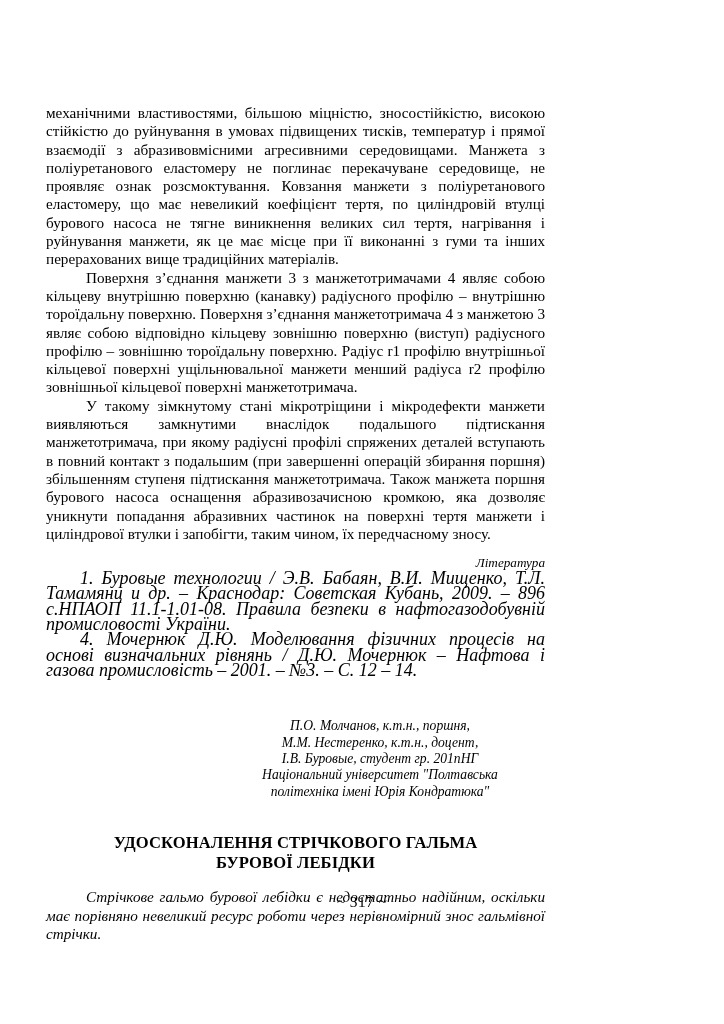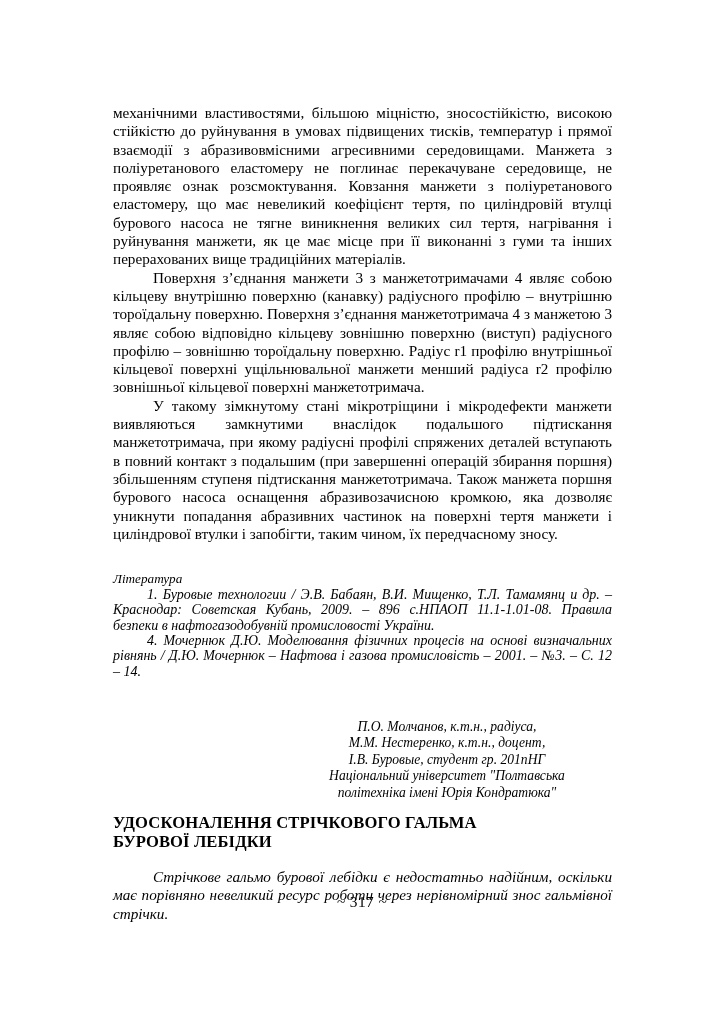--- a/index.html
+++ b/index.html
@@ -14,69 +14,69 @@
     overflow: hidden;
     font-family: "Liberation Serif", "DejaVu Serif", serif;
     color: #000000;
     -webkit-font-smoothing: antialiased;
   }
   .page {
     position: relative;
     width: 724px;
     height: 1024px;
     box-sizing: border-box;
-    padding: 104px 112px 0 113px;
+    padding: 104px 112px 0 46px;
   }
   .content {
     width: 499px;
   }
   p {
     margin: 0;
     text-align: justify;
     text-justify: inter-word;
     font-size: 15.2px;
     line-height: 18.3px;
   }
   p.body-par {
     text-indent: 40px;
   }
   p.body-par-cont {
     text-indent: 0;
   }
   .refs-heading {
-    text-align: left;
+    text-align: right;
     font-style: italic;
     font-size: 13.2px;
     line-height: 16px;
-    margin-top: 28px;
+    margin-top: 12px;
   }
   .ref-item {
     font-style: italic;
-    font-size: 14px;
+    font-size: 18px;
     line-height: 15.3px;
     text-align: justify;
     text-indent: 34px;
     margin: 0;
   }
   .author-block {
     margin-top: 40px;
     text-align: center;
     font-style: italic;
     font-size: 13.6px;
     line-height: 16.4px;
     width: 330px;
     margin-left: 169px;
   }
   .author-line {
     display: block;
     white-space: nowrap;
   }
   .article-title {
-    margin-top: 12px;
-    text-align: left;
+    margin-top: 33px;
+    text-align: center;
     font-weight: bold;
     font-size: 16.6px;
     line-height: 19.5px;
     letter-spacing: 0.1px;
   }
   .title-line {
     display: block;
   }
   .abstract {
     margin-top: 16px;
@@ -105,21 +105,21 @@
     <p class="body-par">У такому зімкнутому стані мікротріщини і мікродефекти манжети виявляються замкнутими внаслідок подальшого підтискання манжетотримача, при якому радіусні профілі спряжених деталей вступають в повний контакт з подальшим (при завершенні операцій збирання поршня) збільшенням ступеня підтискання манжетотримача. Також манжета поршня бурового насоса оснащення абразивозачисною кромкою, яка дозволяє уникнути попадання абразивних частинок на поверхні тертя манжети і циліндрової втулки і запобігти, таким чином, їх передчасному зносу.</p>
 
     <div class="refs-heading">Література</div>
 
     <div class="references-list">
       <p class="ref-item">1. Буровые технологии / Э.В. Бабаян, В.И. Мищенко, Т.Л. Тамамянц и др. – Краснодар: Советская Кубань, 2009. – 896 с.НПАОП 11.1-1.01-08. Правила безпеки в нафтогазодобувній промисловості України.</p>
       <p class="ref-item">4. Мочернюк Д.Ю. Моделювання фізичних процесів на основі визначальних рівнянь / Д.Ю. Мочернюк – Нафтова і газова промисловість – 2001. – №3. – С. 12 – 14.</p>
     </div>
 
     <div class="author-block">
-      <span class="author-line">П.О. Молчанов, к.т.н., радіуса,</span>
+      <span class="author-line">П.О. Молчанов, к.т.н., поршня,</span>
       <span class="author-line">М.М. Нестеренко, к.т.н., доцент,</span>
       <span class="author-line">І.В. Буровые, студент гр. 201пНГ</span>
       <span class="author-line">Національний університет "Полтавська</span>
       <span class="author-line">політехніка імені Юрія Кондратюка"</span>
     </div>
 
     <div class="article-title">
       <span class="title-line">УДОСКОНАЛЕННЯ СТРІЧКОВОГО ГАЛЬМА</span>
       <span class="title-line">БУРОВОЇ ЛЕБІДКИ</span>
     </div>

